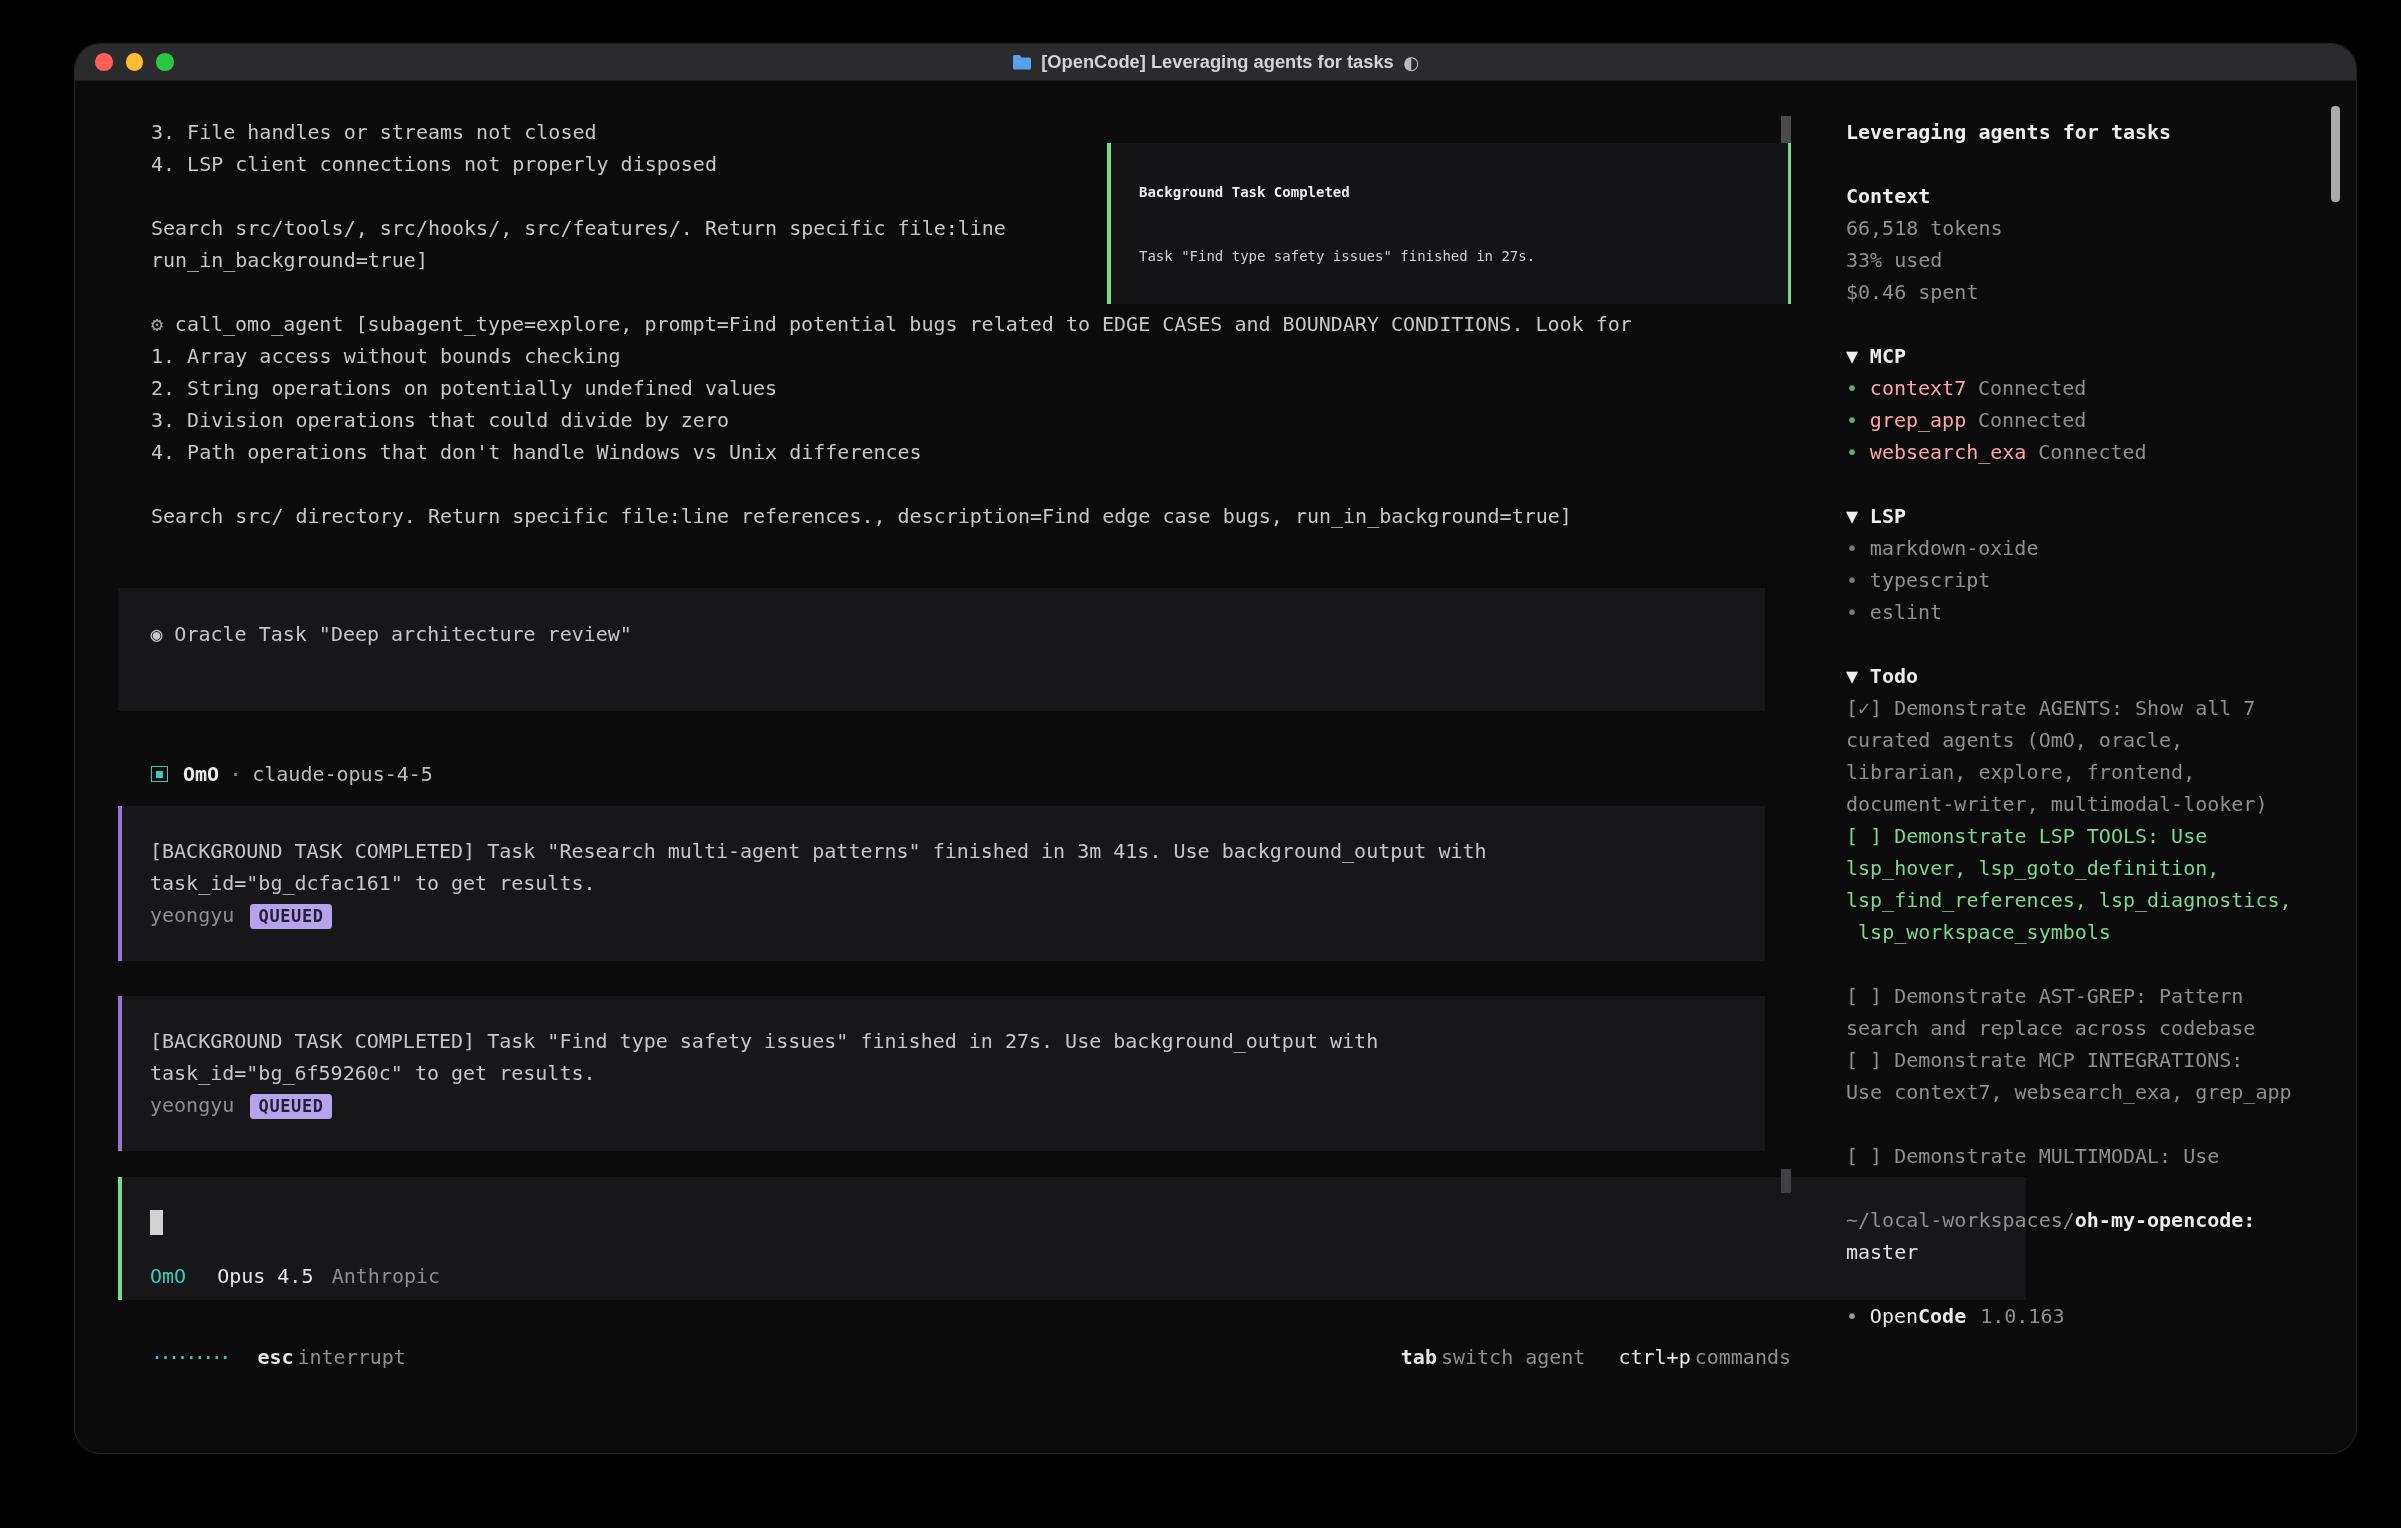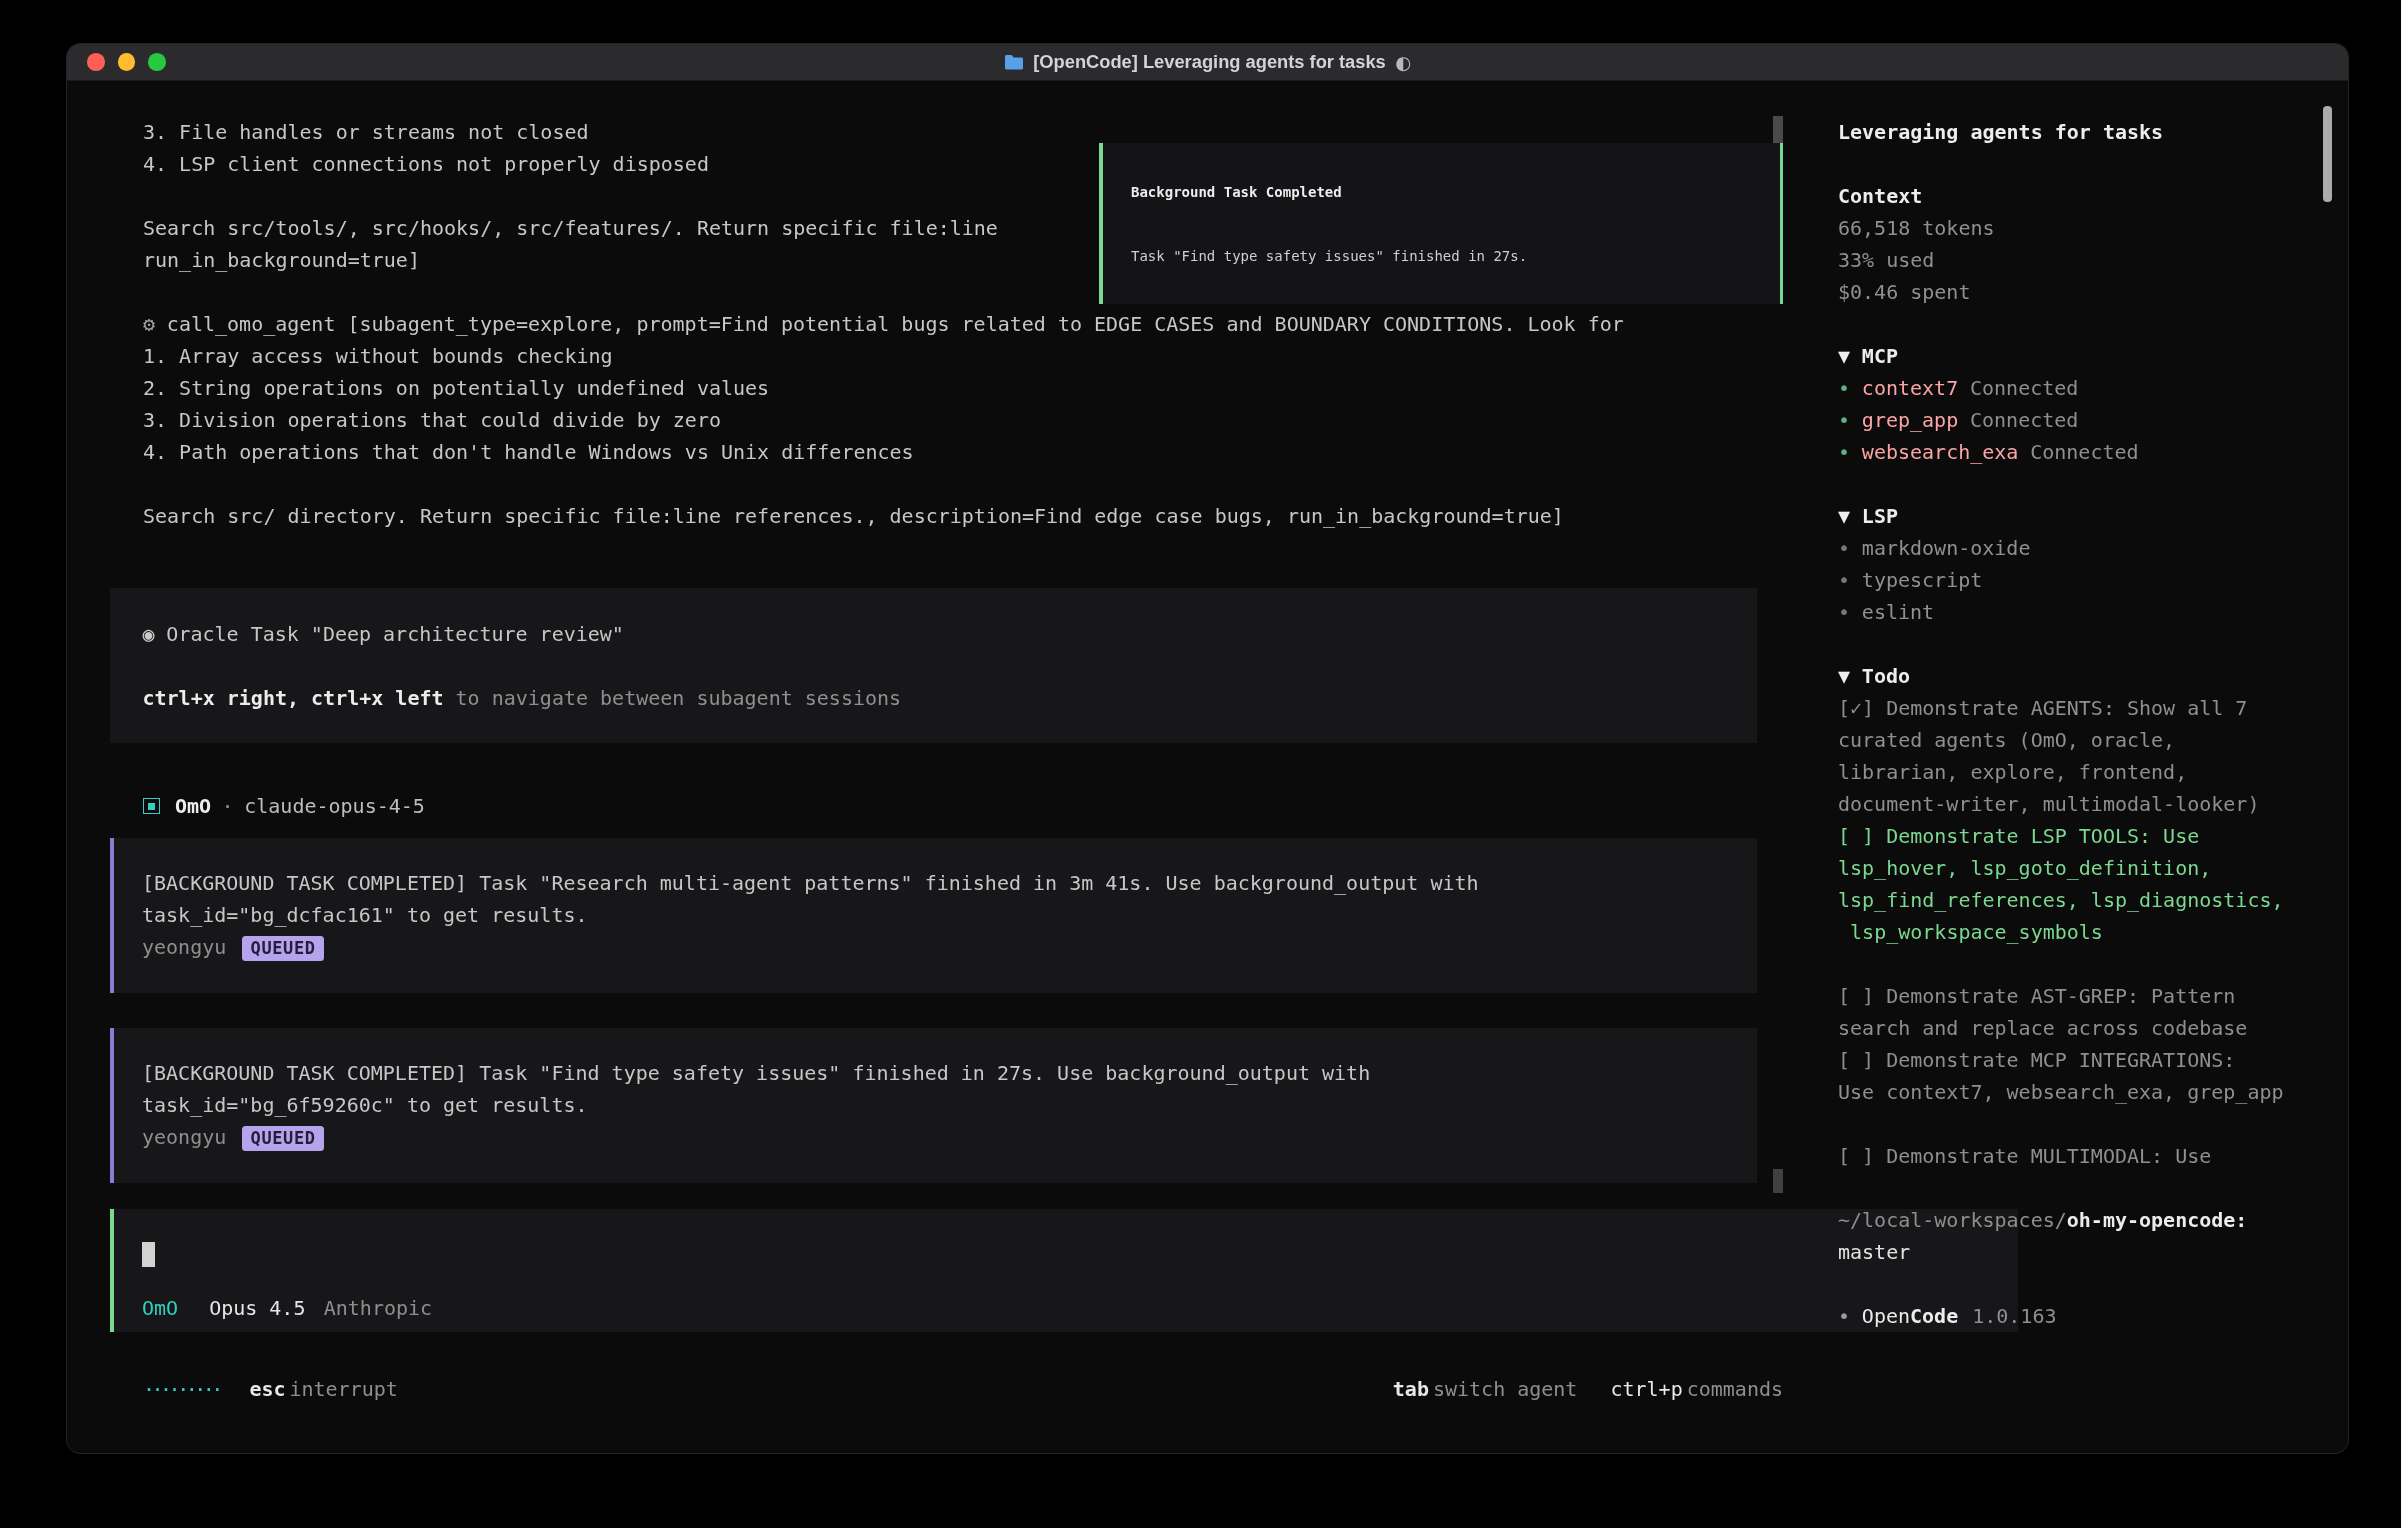--- a/index.html
+++ b/index.html
@@ -3,25 +3,25 @@
 <meta charset="utf-8">
 <style>
   * { box-sizing: border-box; }
   body {
     margin: 0; width: 2401px; height: 1528px;
     background: #000;
     font-family: "DejaVu Sans Mono", monospace;
     overflow: hidden;
   }
   .window {
-    position: absolute; left: 66px; top: 43px;
+    position: absolute; left: 74px; top: 43px;
     width: 2283px; height: 1411px;
     background: #0b0b0c;
     border: 1.2px solid #242427;
-    border-radius: 14px;
+    border-radius: 26px;
     overflow: hidden;
   }
   
   .titlebar {
     height: 37px; background: #2b2b2d;
     border-bottom: 1.2px solid #19191a;
     display: flex; align-items: center; position: relative;
   }
   .traffic { position: absolute; left: 20px; top: 0; bottom: 0; display: flex; align-items: center; gap: 13px; }
   .tl { width: 17.7px; height: 17.7px; border-radius: 50%; }
@@ -150,21 +150,20 @@
         <div class="ln">2. String operations on potentially undefined values</div>
         <div class="ln">3. Division operations that could divide by zero</div>
         <div class="ln">4. Path operations that don't handle Windows vs Unix differences</div>
         <div class="sp"></div>
         <div class="ln">Search src/ directory. Return specific file:line references., description=Find edge case bugs, run_in_background=true]</div>
       </div>
 
       <div class="panel oracle">
         <div class="ln"><span class="oracle-icon">◉</span><span>Oracle Task "Deep architecture review"</span></div>
         <div class="sp"></div>
-        <div class="ln"><span class="b">ctrl+x right, ctrl+x left</span><span class="d"> to navigate between subagent sessions</span></div>
       </div>
 
       <div class="agent-line">
         <span class="agent-icon">
             <span></span>
           </span>
         <span class="b">OmO</span>
         <span class="agent-sep">·</span>
         <span class="agent-model">claude-opus-4-5</span>
       </div>

